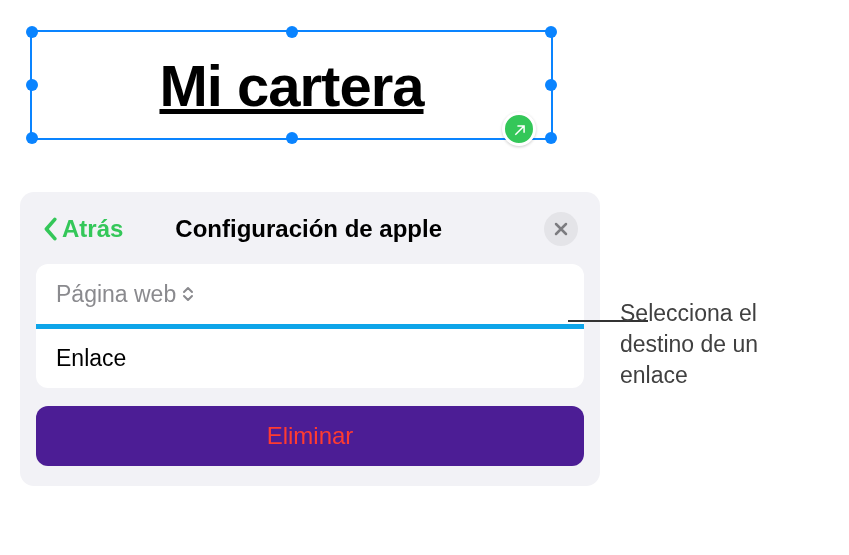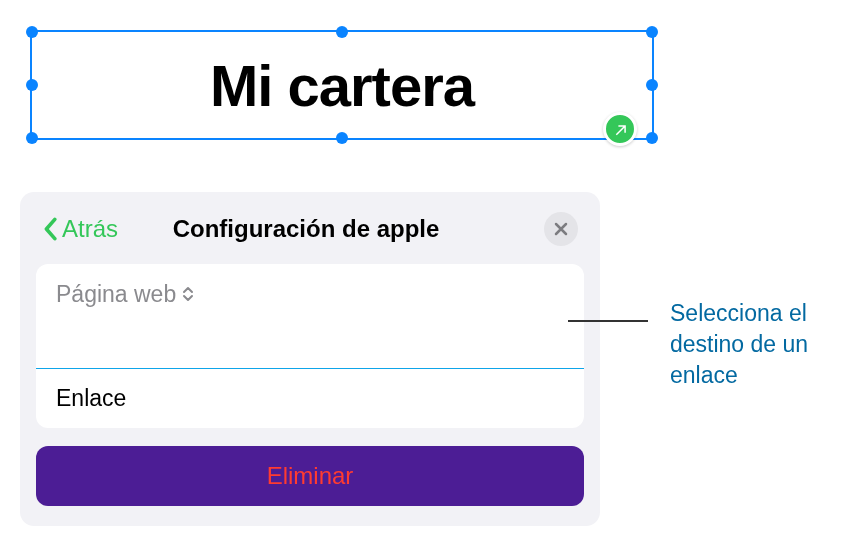--- a/index.html
+++ b/index.html
@@ -18,26 +18,27 @@
       position: absolute;
       left: 20px;
       top: 20px;
       width: 580px;
       height: 150px;
     }
     .selected-box {
       position: absolute;
       left: 10px;
       top: 10px;
-      width: 624px;
+      width: 523px;
       height: 110px;
       border: 2px solid #0a84ff;
       display: flex;
       align-items: center;
       justify-content: center;
+      text-decoration: underline;
     }
     .selected-text {
       font-size: 58px;
       font-weight: 800;
       color: #000;
       letter-spacing: -1px;
     }
     .handle {
       position: absolute;
       width: 12px;
@@ -85,21 +86,21 @@
       display: flex;
       align-items: center;
       justify-content: space-between;
       padding: 4px 6px 18px 6px;
     }
     .back-button {
       display: flex;
       align-items: center;
       color: #34c759;
       font-size: 24px;
-      font-weight: 400;
+      font-weight: 700;
       cursor: pointer;
     }
     .back-button svg {
       width: 16px;
       height: 24px;
       margin-right: 4px;
     }
     .panel-title {
       font-size: 24px;
       font-weight: 600;
@@ -129,22 +130,21 @@
     }
     .panel-row {
       display: flex;
       align-items: center;
       justify-content: space-between;
       padding: 16px 20px;
       font-size: 23px;
       min-height: 60px;
     }
     .panel-row + .panel-row {
-      border-top: 1px solid #0ea5e9;
-      margin-top: 44px;
+      border-top: 5px solid #0ea5e9;
     }
     .row-label {
       color: #000;
     }
     .row-value {
       color: #8a8a8e;
       display: flex;
       align-items: center;
       text-align: center;
     }
@@ -168,25 +168,25 @@
     }
     .delete-button {
       padding: 16px 20px;
       text-align: center;
       font-size: 24px;
       color: #ff3b30;
       cursor: pointer;
     }
     .callout {
       position: absolute;
-      left: 670px;
+      left: 620px;
       top: 298px;
       width: 180px;
       font-size: 23px;
-      color: #0369a1;
+      color: #404040;
       line-height: 1.35;
     }
     .callout-line {
       position: absolute;
       left: 568px;
       top: 320px;
       width: 80px;
       height: 2px;
       background: #333;
     }

